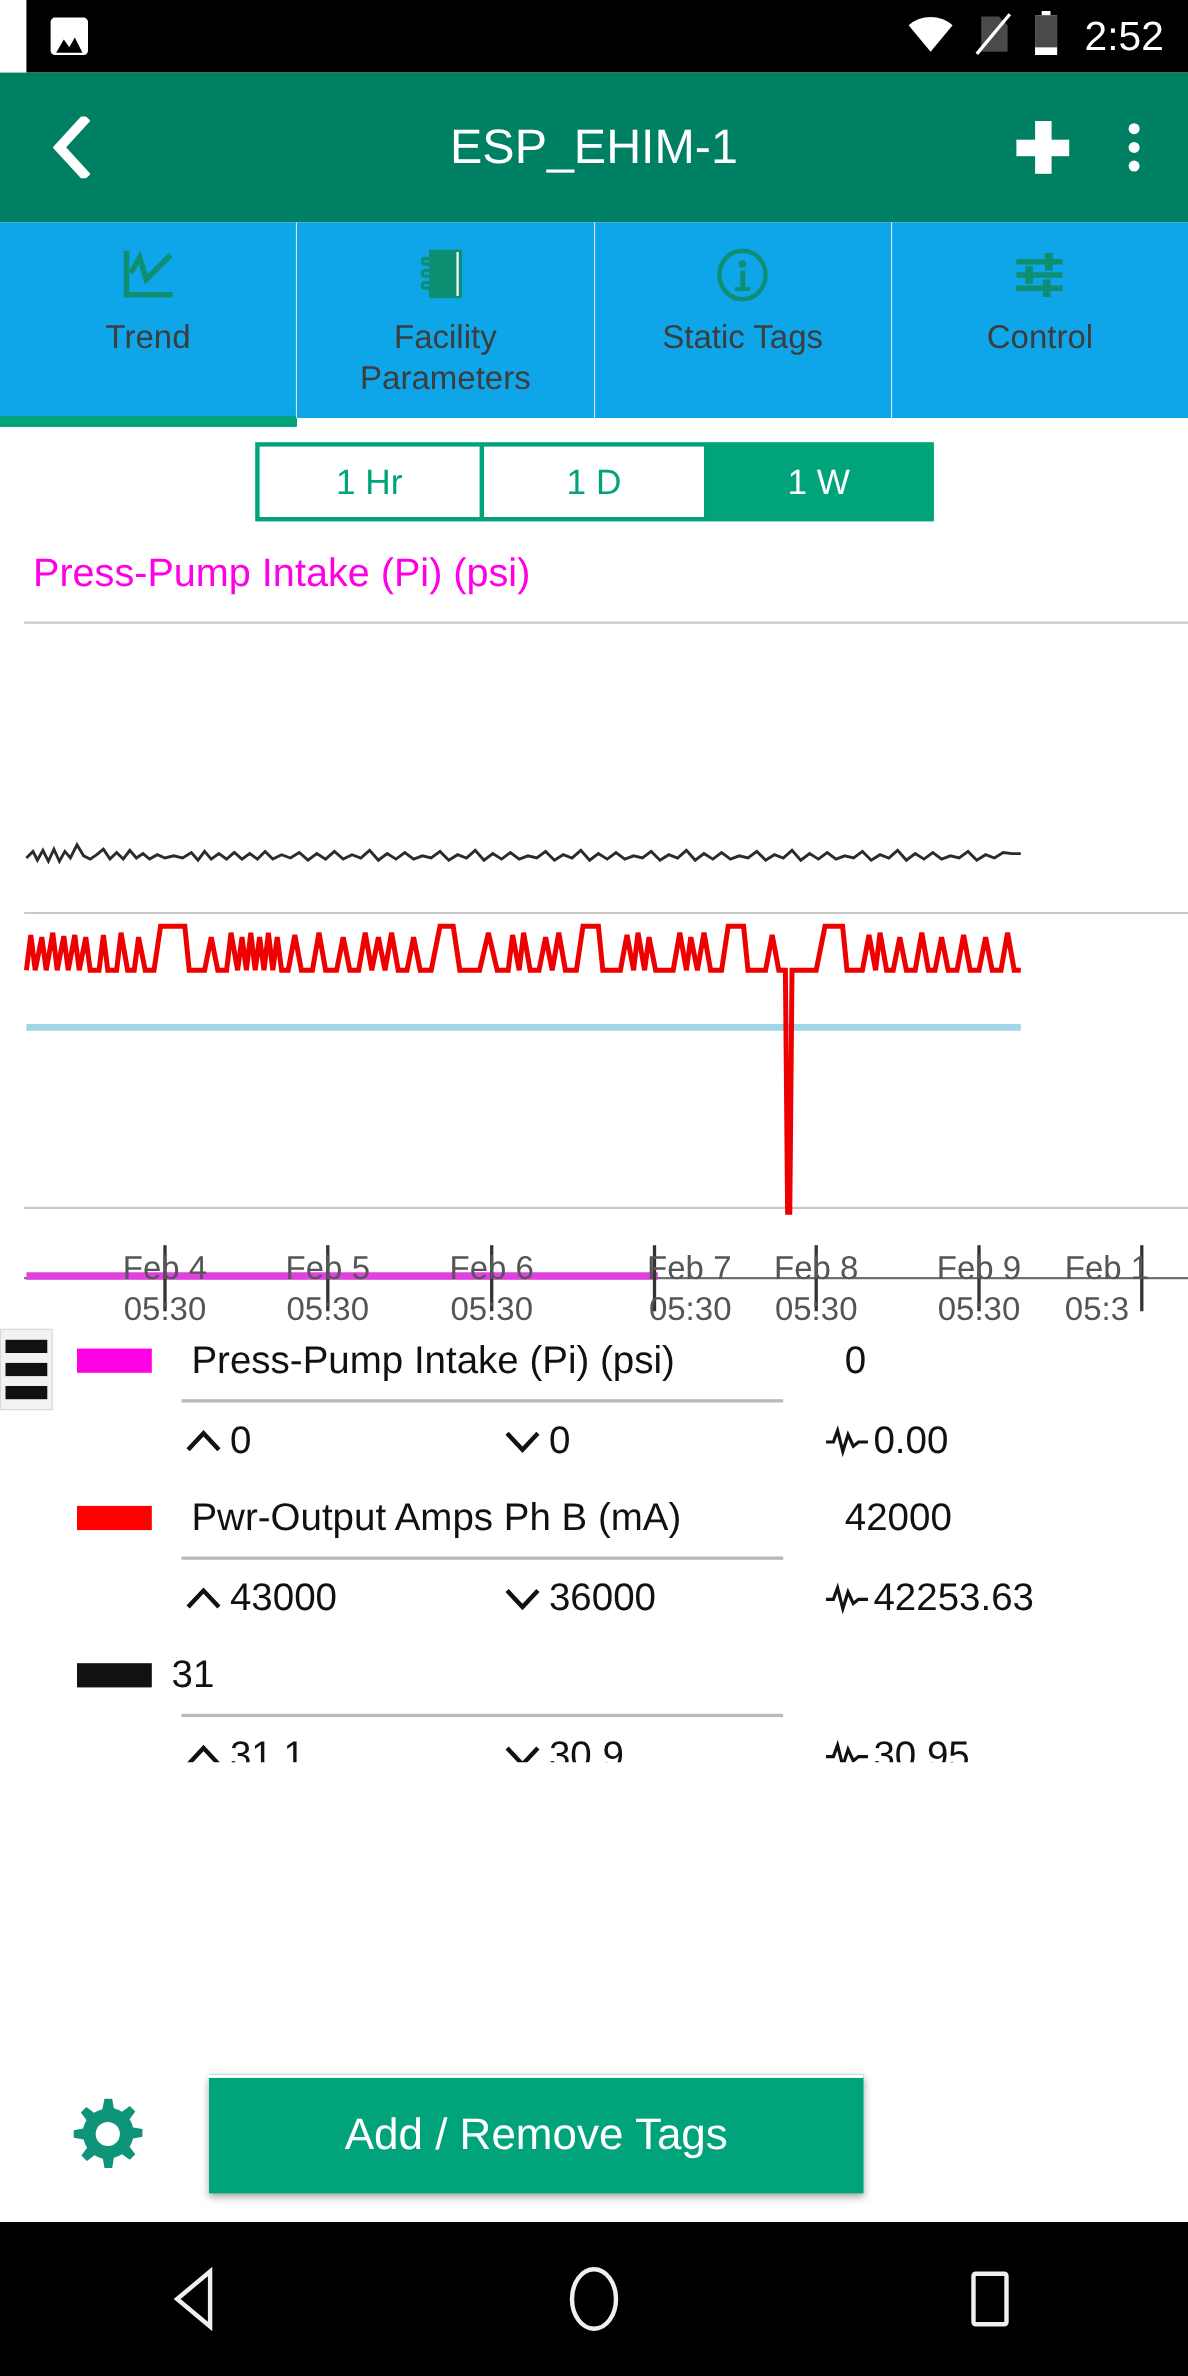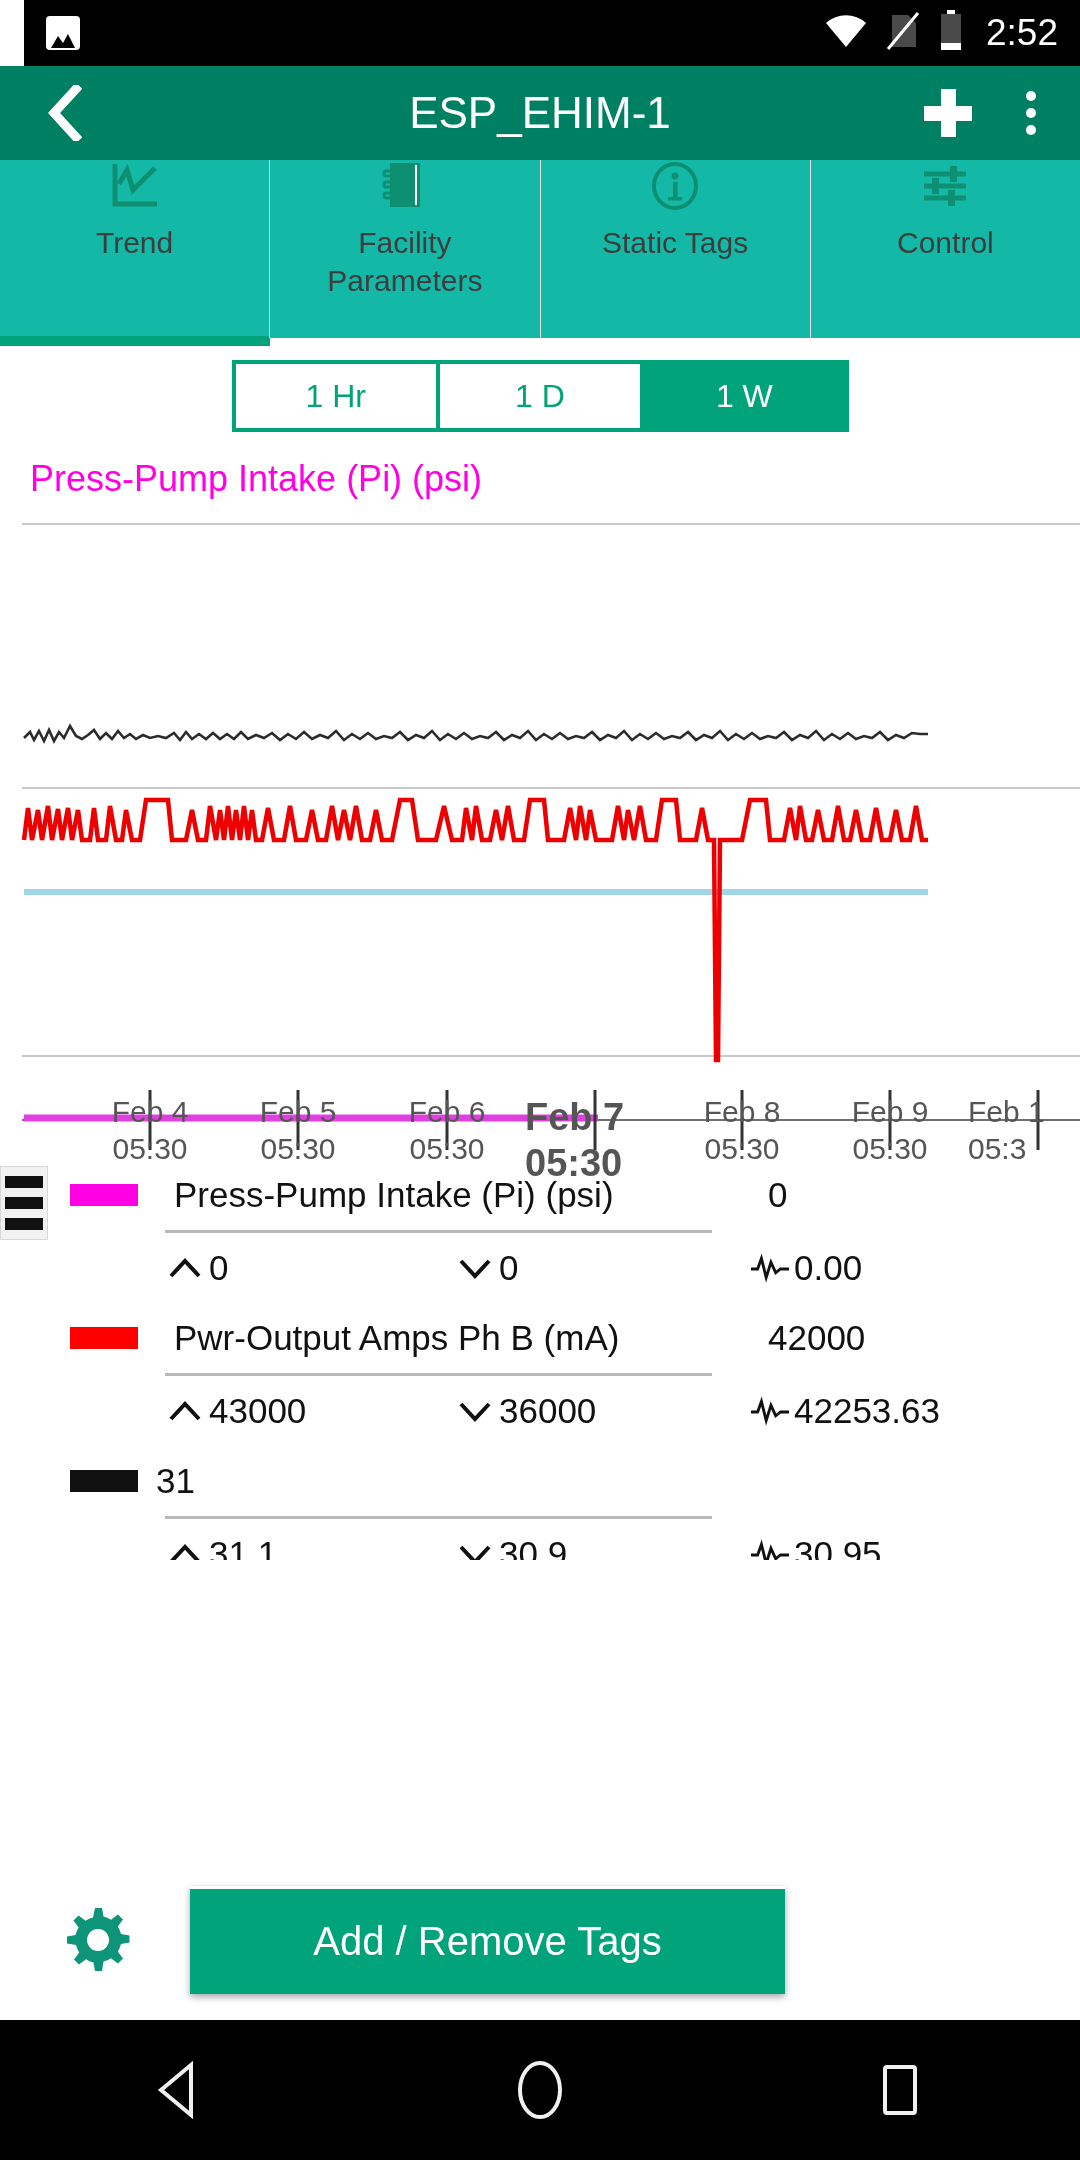--- a/index.html
+++ b/index.html
@@ -20,21 +20,21 @@
   .sb-right{ display:flex; align-items:center; gap:18px; }
   .photo-ico{
     width:34px;height:34px;background:#fff;border-radius:4px;
     display:flex;align-items:flex-end;justify-content:center;overflow:hidden;
   }
   .photo-ico svg{display:block;}
   .sb-time{ font-size:37px; color:#fff; letter-spacing:0px; margin-left:4px;}
 
   
   .appbar{
-    height:94px; background:#00806288; background:#008062;
+    height:136px; background:#00806288; background:#008062;
     display:flex; align-items:center; padding:11px 30px; position:relative;
   }
   .back-btn{
     width:70px;height:70px;display:flex;align-items:center;justify-content:center;
     color:#fff;
   }
   .appbar-title{
     position:absolute; left:0; right:0; text-align:center;
     color:#fff; font-size:44px; font-weight:400; pointer-events:none;
   }
@@ -45,22 +45,22 @@
   }
   .plus-ico::before{ left:17px; top:0; width:15px;height:48px;}
   .plus-ico::after{ top:17px; left:0; height:15px;width:48px;}
   .kebab{ display:flex;flex-direction:column;gap:7px;align-items:center;padding:6px 14px;}
   .kebab i{ width:10px;height:10px;border-radius:50%;background:#fff;display:block;}
 
   
   .tabs{ display:flex; height:178px; background:#f6f6f6; }
   .tab{
     flex:1; position:relative; display:flex; flex-direction:column;
-    align-items:center; justify-content:flex-start; 
-    border-right:1px solid #e2e2e2; background:#14b8a6;
+    align-items:center; justify-content:flex-start; padding-top:22px;
+    border-right:1px solid #e2e2e2; background:#0ea5e9;
   }
   .tab:last-child{border-right:none;}
   .tab-ico{ height:52px; display:flex; align-items:center; justify-content:center; }
   .tab-label{
     margin-top:12px; font-size:30px; color:#3d3d3d; text-align:center; line-height:1.25;
   }
   .tab.active::after{
     content:""; position:absolute; left:0; right:0; bottom:-8px; height:10px; background:#00a37a;
   }
   .tabs-wrap{position:relative;}
@@ -289,21 +289,21 @@
       <span>05:30</span>
     </div>
     <div style="position:absolute;left:228px;top:0;width:140px;text-align:center;font-size:30px;color:#555;line-height:1.22;">
       <span>Feb 5</span><br>
       <span>05:30</span>
     </div>
     <div style="position:absolute;left:377px;top:0;width:140px;text-align:center;font-size:30px;color:#555;line-height:1.22;">
       <span>Feb 6</span><br>
       <span>05:30</span>
     </div>
-    <div style="position:absolute;left:525px;top:0;width:140px;text-align:left;font-size:38px;color:#555;line-height:1.22;font-weight:bold;">
+    <div style="position:absolute;left:525px;top:0;width:140px;text-align:right;font-size:30px;color:#555;line-height:1.22;">
       <span>Feb 7</span><br>
       <span>05:30</span>
     </div>
     <div style="position:absolute;left:672px;top:0;width:140px;text-align:center;font-size:30px;color:#555;line-height:1.22;">
       <span>Feb 8</span><br>
       <span>05:30</span>
     </div>
     <div style="position:absolute;left:820px;top:0;width:140px;text-align:center;font-size:30px;color:#555;line-height:1.22;">
       <span>Feb 9</span><br>
       <span>05:30</span>

